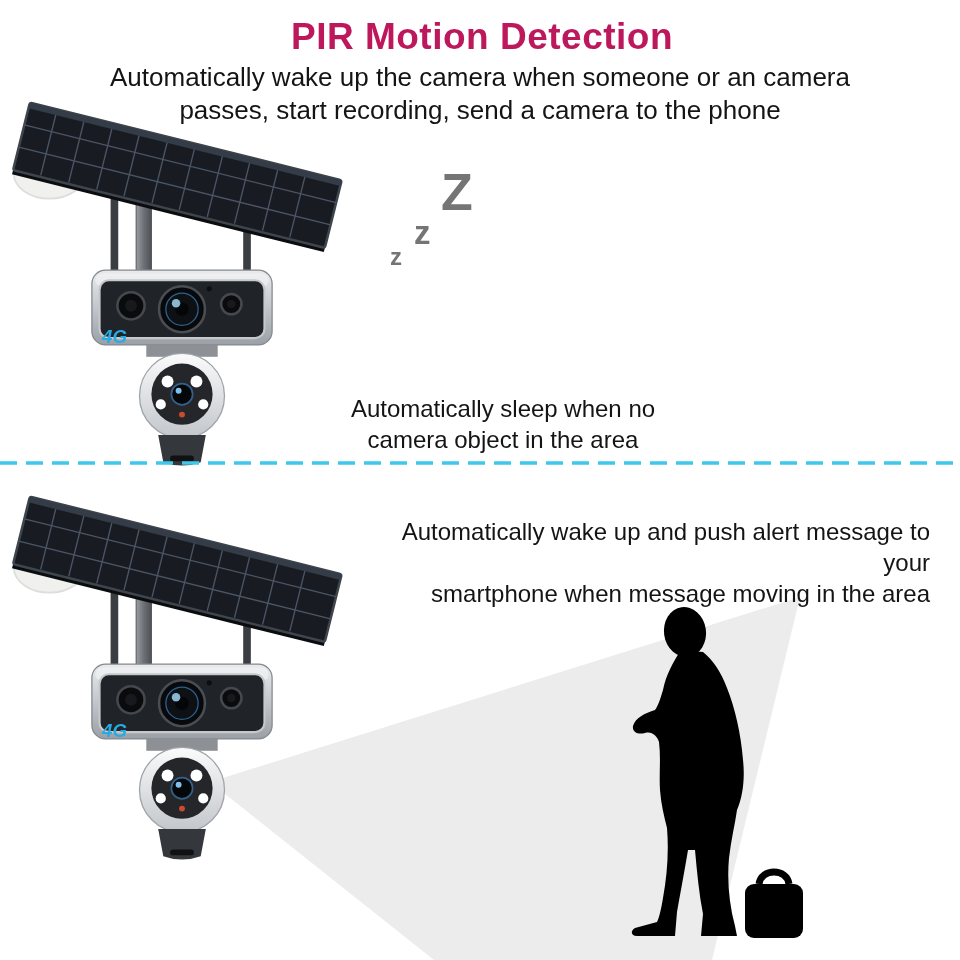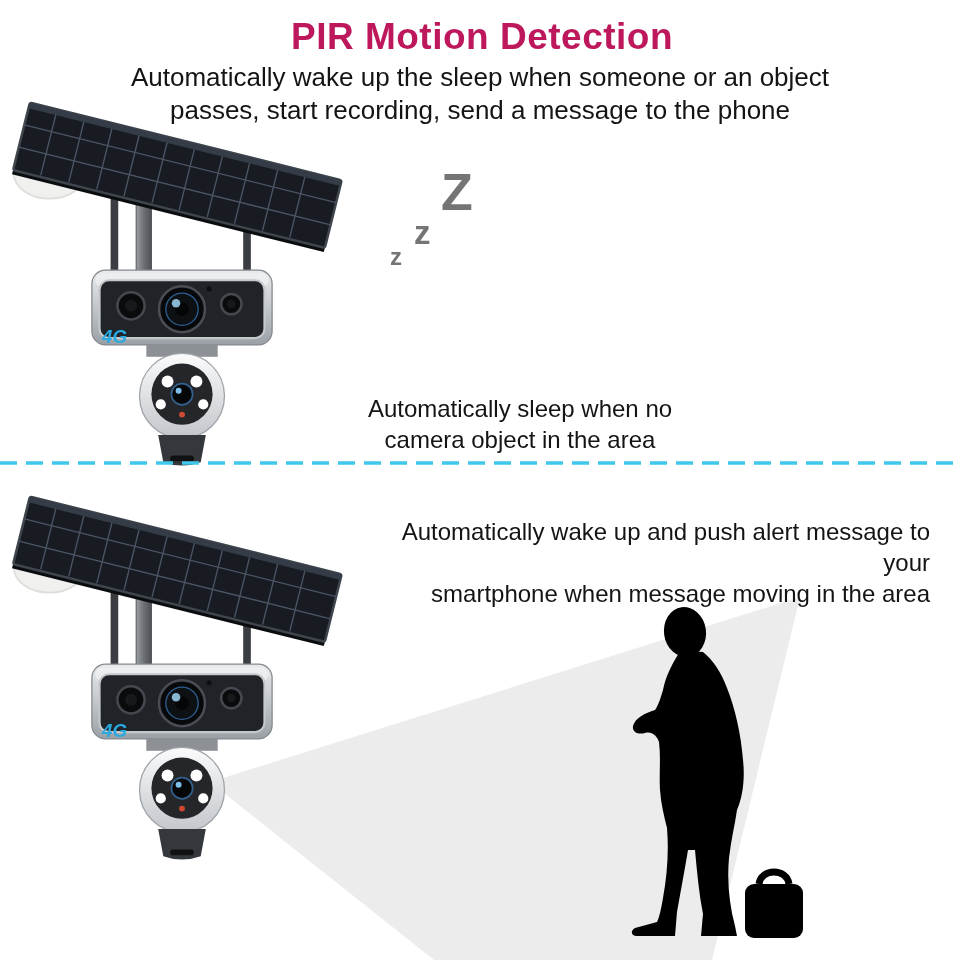--- a/index.html
+++ b/index.html
@@ -22,21 +22,21 @@
   .camera-bottom{left:12px;top:472px;}
   .zzz{position:absolute;color:#757575;font-weight:bold;line-height:1;z-index:4;}
   .z1{left:441px;top:166px;font-size:52px;}
   .z2{left:414px;top:216px;font-size:33px;}
   .z3{left:390px;top:245px;font-size:24px;}
   .caption{
     position:absolute;text-align:center;font-size:24px;line-height:31px;
     color:#141414;z-index:4;
   }
   .caption span{display:block;}
-  .sleep-caption{left:325px;top:393px;width:390px;}
+  .sleep-caption{left:308px;top:393px;width:390px;}
   .alert-caption{left:350px;top:516px;width:580px;text-align:right;}
   .divider{position:absolute;left:0;top:459px;width:960px;height:8px;z-index:4;}
   .beam{position:absolute;left:0;top:0;width:960px;height:960px;z-index:1;}
   .silhouette{position:absolute;left:585px;top:600px;width:250px;height:350px;z-index:3;}
   .defs-holder{position:absolute;width:0;height:0;overflow:hidden;}
 </style>
 </head>
 <body>
 
 <div class="canvas">
@@ -107,22 +107,22 @@
       </g>
     </defs>
   </svg>
 
   <svg class="beam" viewBox="0 0 960 960">
     <polygon points="210,782 800,597 712,960 434,960" fill="#ECECEC"></polygon>
   </svg>
 
   <h1 class="page-title">PIR Motion Detection</h1>
   <div class="subtitle">
-    <span>Automatically wake up the sleep when someone or an object</span>
-    <span>passes, start recording, send a message to the phone</span>
+    <span>Automatically wake up the camera when someone or an camera</span>
+    <span>passes, start recording, send a camera to the phone</span>
   </div>
 
   <div class="camera camera-top">
     <svg width="340" height="391" viewBox="0 0 400 460">
       <use href="#camera-graphic"></use>
     </svg>
   </div>
 
   <span class="zzz z1">Z</span>
   <span class="zzz z2">z</span>

